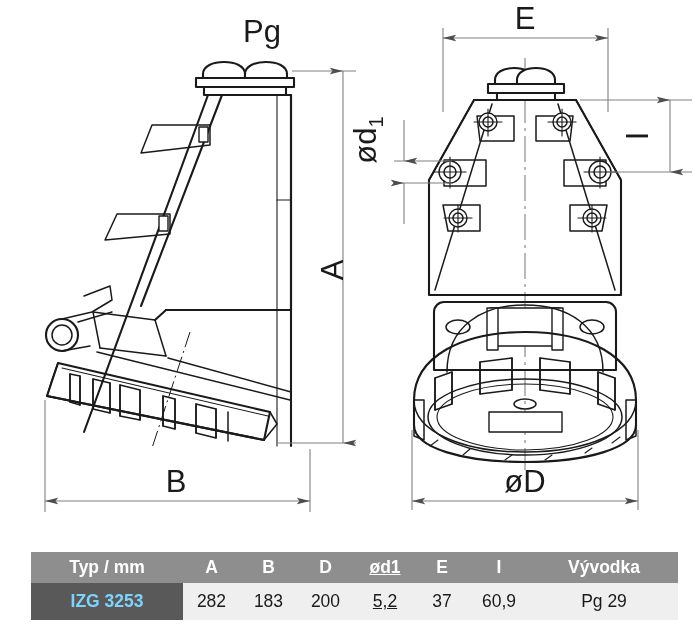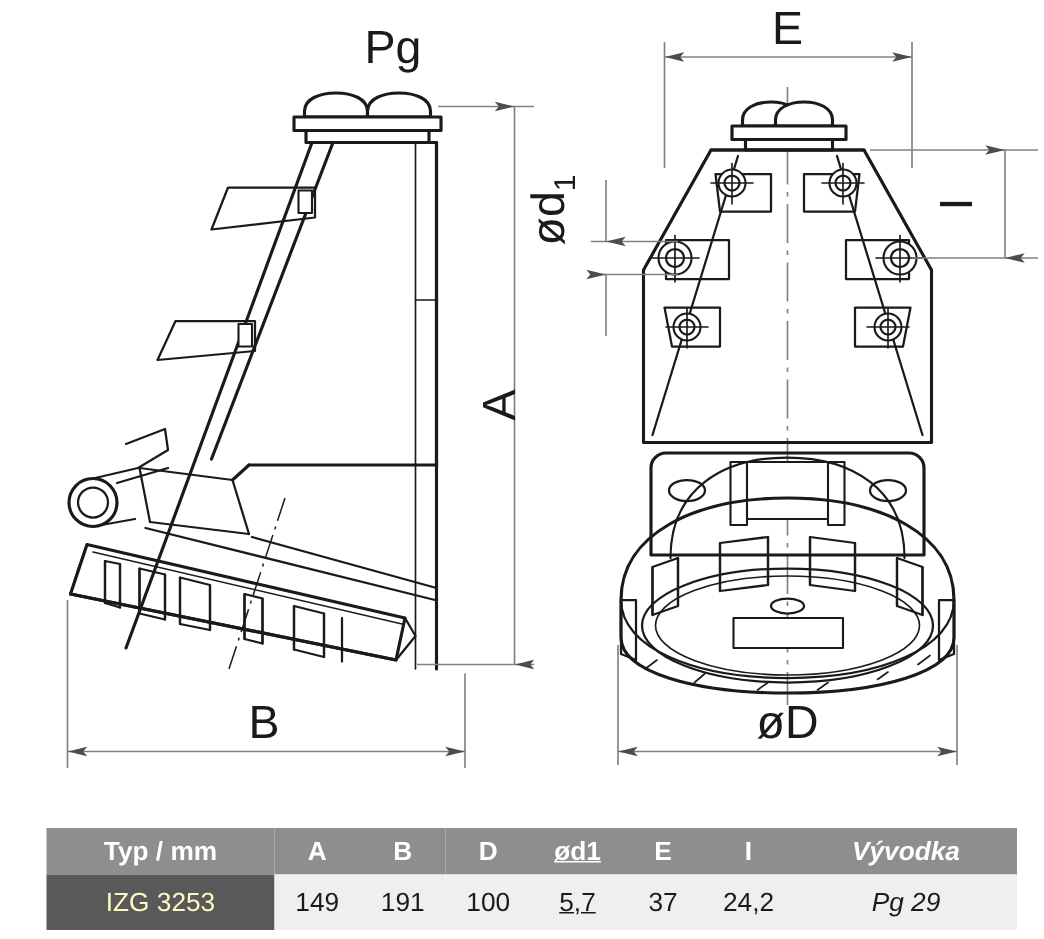--- a/index.html
+++ b/index.html
@@ -38,32 +38,32 @@
   }
   .spec-table tr.body td{
     background:#efefef;
     color:#1a1a1a;
     height:37px;
     line-height:37px;
     font-size:17.5px;
   }
   .spec-table tr.body td.typcell{
     background:#595959;
-    color:#fef9c3;
-    font-weight:normal;
+    color:#7dd3fc;
+    font-weight:bold;
   }
   .spec-table tr.head td.typcell{
     background:#8e8e8e;
   }
   .c-typ{width:152px;}
   .c-num{width:57px;}
   .c-d1 {width:62px;text-decoration:underline;}
   .c-e  {width:52px;}
   .c-i  {width:62px;}
-  .c-vy {width:148px;font-style:italic;}
+  .c-vy {width:148px;}
 </style>
 </head>
 <body>
 
 <div id="sheet">
 
   <svg class="drawing" viewBox="0 0 696 540">
     <defs>
       <marker id="arrL" markerWidth="12" markerHeight="8" refX="0" refY="4" orient="auto">
         <path d="M0,4 L12,1.1 L9.5,4 L12,6.9 Z" fill="#4d4d4d"></path>
@@ -338,24 +338,24 @@
         <td class="c-num">A</td>
         <td class="c-num">B</td>
         <td class="c-num">D</td>
         <td class="c-d1">ød1</td>
         <td class="c-e">E</td>
         <td class="c-i">I</td>
         <td class="c-vy">Vývodka</td>
       </tr>
       <tr class="body">
         <td class="c-typ typcell">IZG 3253</td>
-        <td class="c-num">149</td>
-        <td class="c-num">191</td>
-        <td class="c-num">100</td>
-        <td class="c-d1">5,7</td>
+        <td class="c-num">282</td>
+        <td class="c-num">183</td>
+        <td class="c-num">200</td>
+        <td class="c-d1">5,2</td>
         <td class="c-e">37</td>
-        <td class="c-i">24,2</td>
+        <td class="c-i">60,9</td>
         <td class="c-vy">Pg 29</td>
       </tr>
     </tbody>
   </table>
 
 </div>
 
 </body></html>

